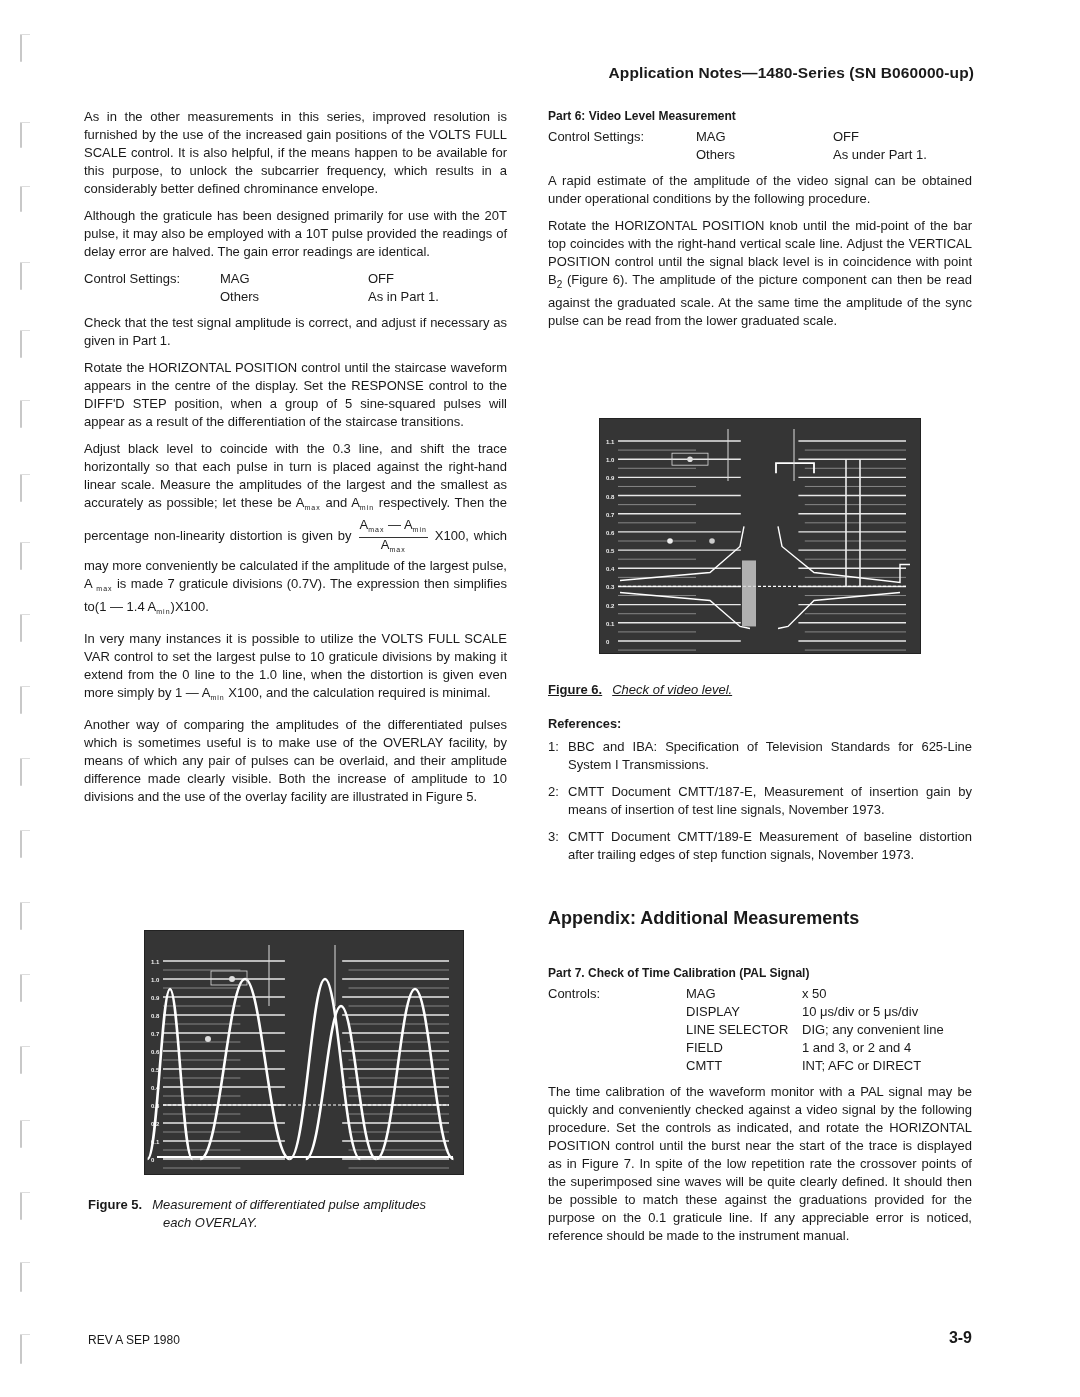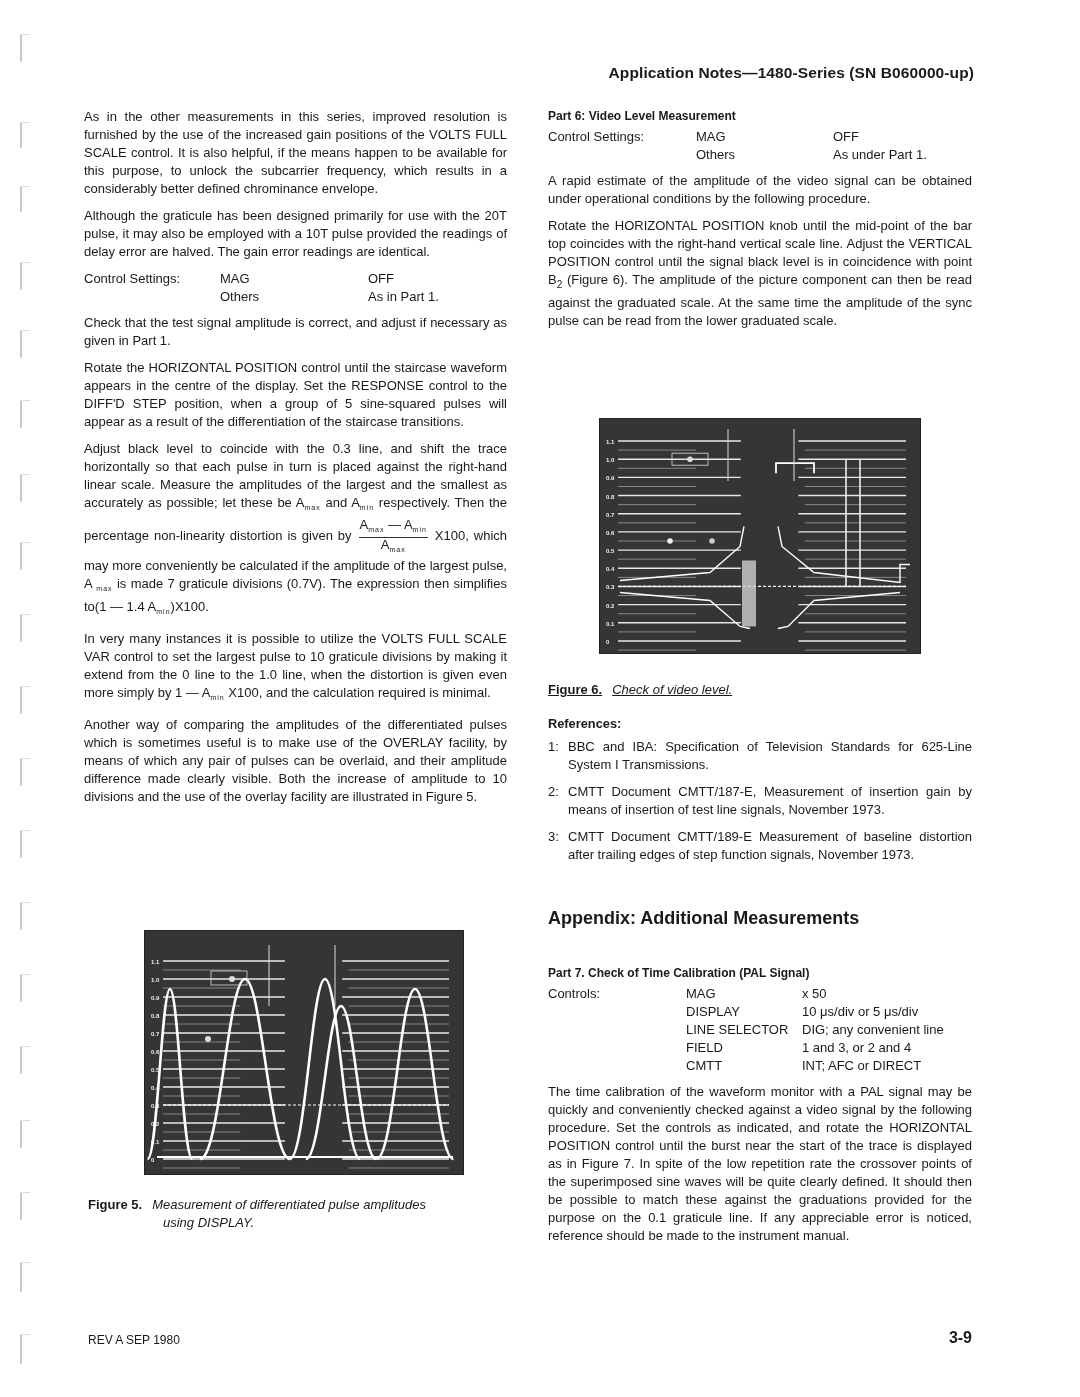--- a/index.html
+++ b/index.html
@@ -166,21 +166,21 @@
       <line x1="12" y1="226" x2="308" y2="226" stroke="#fff" stroke-width="2"></line>
       <rect x="66" y="40" width="36" height="14" fill="none" stroke="#ddd" stroke-width="0.8"></rect>
       <circle cx="87" cy="48" r="3" fill="#ddd"></circle>
       <circle cx="63" cy="108" r="3" fill="#ddd"></circle>
       <line x1="124" y1="14" x2="124" y2="75" stroke="#ddd" stroke-width="1"></line>
       <line x1="190" y1="14" x2="190" y2="75" stroke="#ddd" stroke-width="1"></line>
     </svg>
 </div>
 <div class="caption cap5">
   <b>Figure 5.</b><i>Measurement of differentiated pulse amplitudes</i>
-  <i class="ind">using DISPLAY.</i>
+  <i class="ind">each OVERLAY.</i>
 </div>
 
 <div class="col right">
   <h4>Part 6: Video Level Measurement</h4>
   <div class="settings s6">
     <span>Control Settings:</span>
     <span>MAG</span>
     <span>OFF</span>
     <span></span>
     <span>Others</span>

